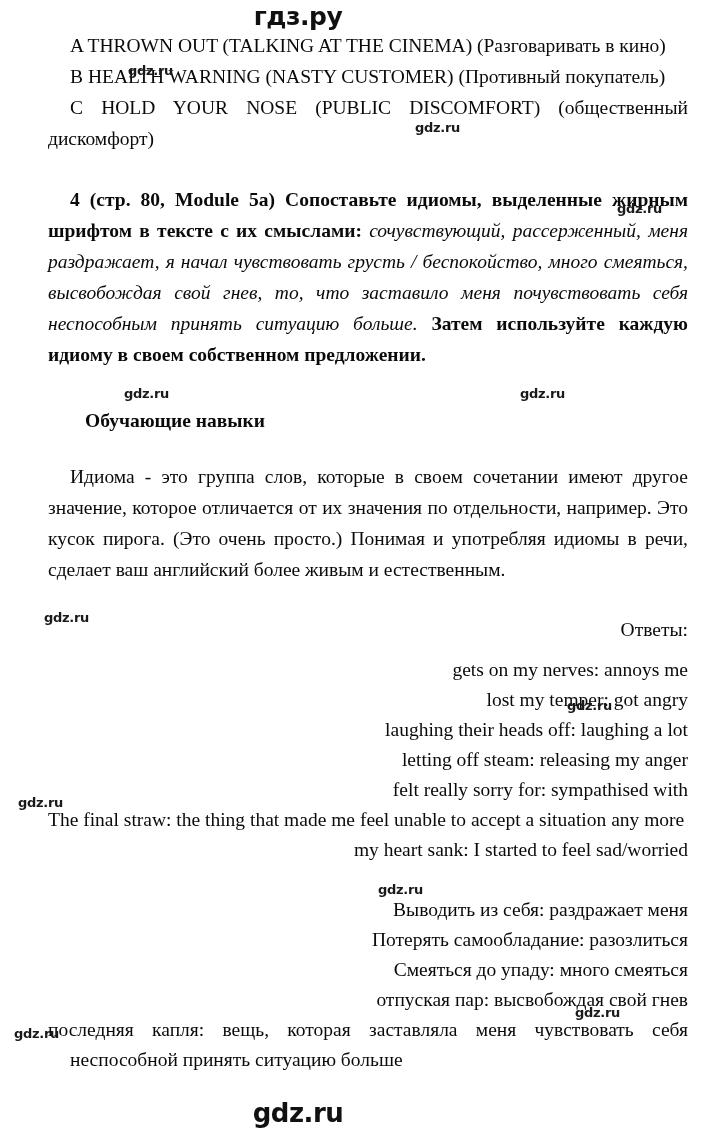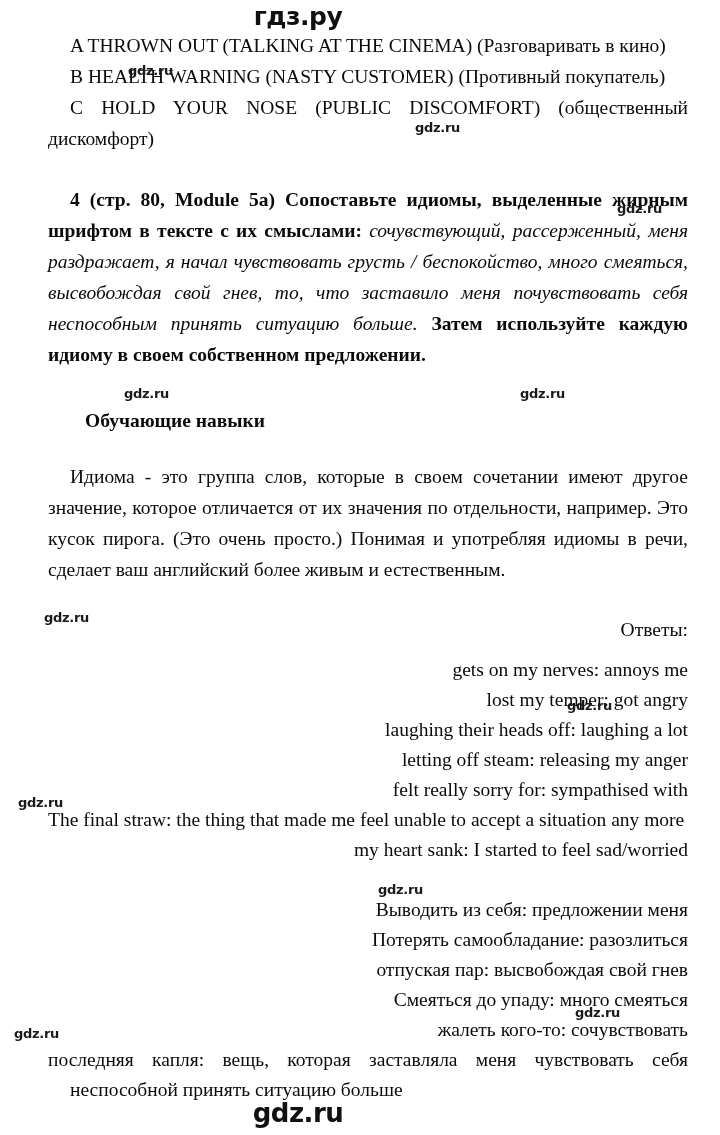--- a/index.html
+++ b/index.html
@@ -127,25 +127,24 @@
   <p class="ansline">gets on my nerves: annoys me</p>
   <p class="ansline">lost my temper: got angry</p>
   <p class="ansline">laughing their heads off: laughing a lot</p>
   <p class="ansline">letting off steam: releasing my anger</p>
   <p class="ansline">felt really sorry for: sympathised with</p>
   <p class="ansflow">The final straw: the thing that made me feel unable to accept a situation any more</p>
   <p class="ansline">my heart sank: I started to feel sad/worried</p>
 
   <div class="gap-l"></div>
 
-  <p class="ansline">Выводить из себя: предложении меня</p>
+  <p class="ansline">Выводить из себя: раздражает меня</p>
   <p class="ansline">Потерять самообладание: разозлиться</p>
+  <p class="ansline">Смеяться до упаду: много смеяться</p>
   <p class="ansline">отпуская пар: высвобождая свой гнев</p>
-  <p class="ansline">Смеяться до упаду: много смеяться</p>
-  <p class="ansline">жалеть кого-то: сочувствовать</p>
   <p class="ansflow">последняя капля: вещь, которая заставляла меня чувствовать себя неспособной принять ситуацию больше</p>
 
 </div>
 
 <div id="wm-layer">
     <div class="wm" style="left: 128px; top: 63px;">gdz.ru</div>
     <div class="wm" style="left: 415px; top: 120px;">gdz.ru</div>
     <div class="wm" style="left: 617px; top: 201px;">gdz.ru</div>
     <div class="wm" style="left: 124px; top: 386px;">gdz.ru</div>
     <div class="wm" style="left: 520px; top: 386px;">gdz.ru</div>

